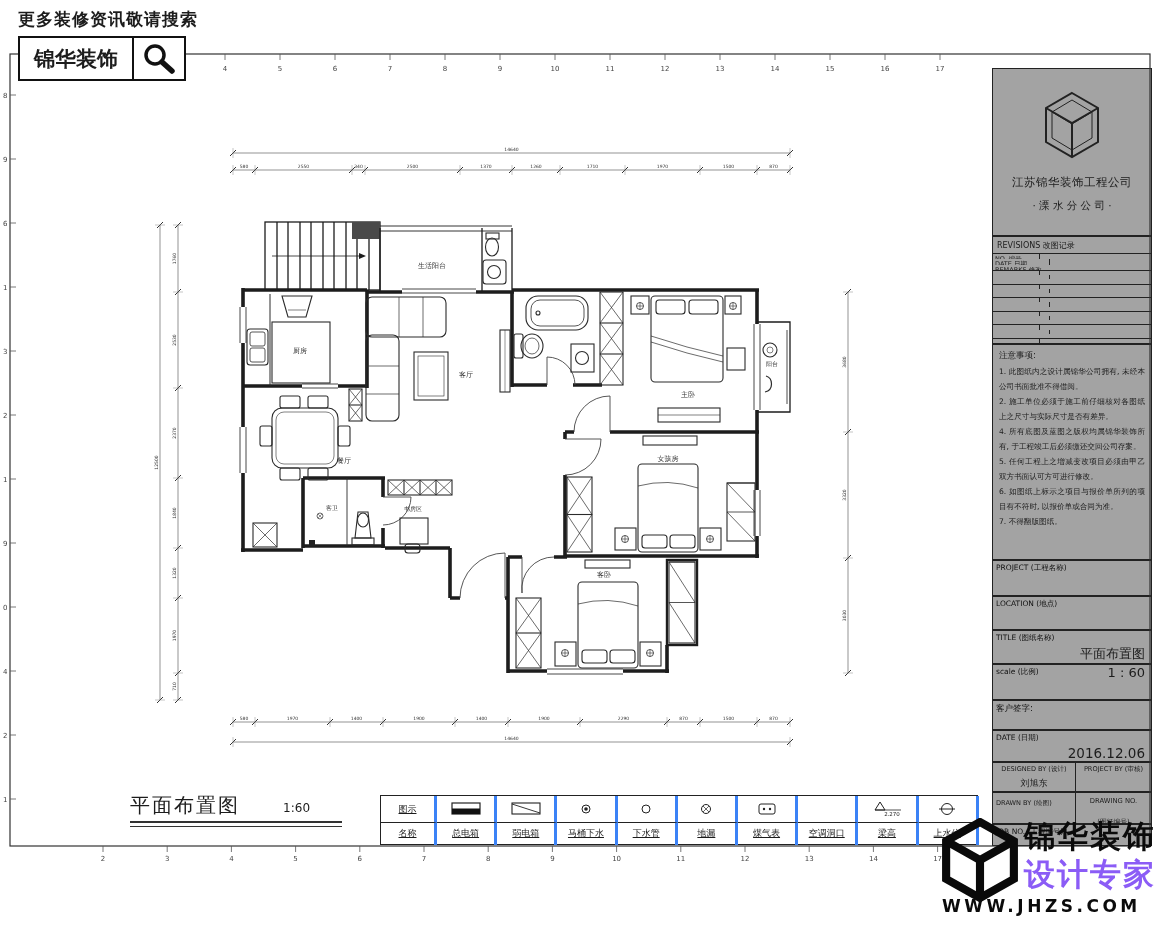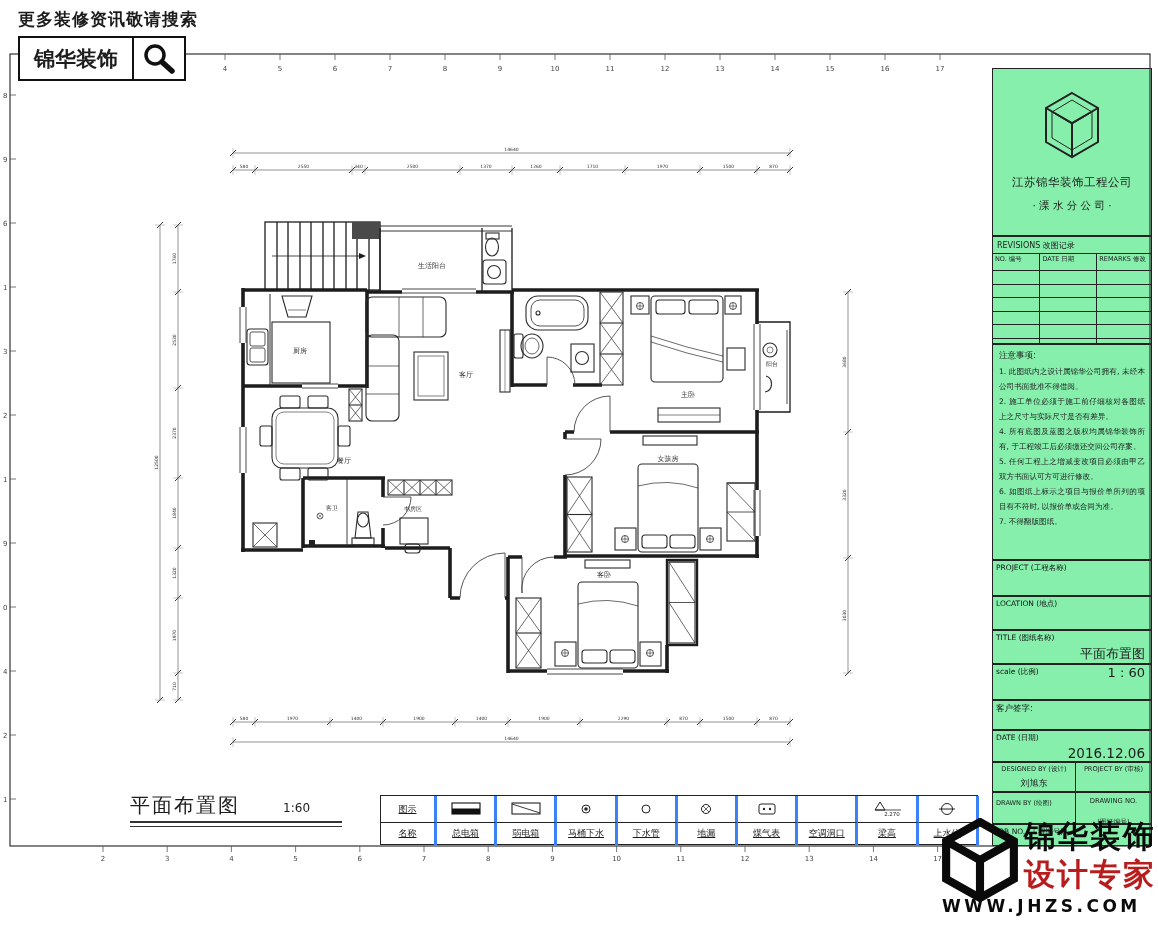--- a/index.html
+++ b/index.html
@@ -5,41 +5,41 @@
   html,body{margin:0;padding:0;}
   body{width:1158px;height:926px;position:relative;background:#fff;color:#1c1c1c;
        font-family:"DejaVu Sans","Liberation Sans",sans-serif;overflow:hidden;}
   .abs{position:absolute;box-sizing:border-box;}
   
   .promo-hint{left:18px;top:8px;font-size:17px;font-weight:bold;letter-spacing:1px;}
   .promo-box{left:18px;top:36px;width:168px;height:45px;border:2.5px solid #111;display:flex;background:#fff;z-index:6;}
   .promo-name{width:112px;display:flex;align-items:center;justify-content:center;font-size:21px;font-weight:bold;border-right:2.5px solid #111;}
   .promo-mag{flex:1;display:flex;align-items:center;justify-content:center;}
   
-  .tb{left:992px;width:160px;border:1.4px solid #222;background:#86efac;overflow:hidden;font-size:8px;}
+  .tb{left:992px;width:160px;border:1.4px solid #222;background:#a3a3a3;overflow:hidden;font-size:8px;}
   .tb-label{font-size:7.5px;padding:2px 3px;color:#111;}
   .tb-value-lg{font-size:13px;text-align:right;padding:0 6px 2px 0;}
-  .rev-row{display:flex;border-top:1px solid #222;}
+  .rev-row{display:flex;border-top:1px solid #222;flex-direction:column;}
   .rev-c{border-right:1px solid #222;height:100%;box-sizing:border-box;padding:1px 2px;font-size:6.5px;overflow:hidden;}
   .rev-c:last-child{border-right:none;}
   .note-line{font-size:7.6px;line-height:15px;text-align:justify;}
   
   #legend{left:380px;top:795px;width:598px;height:50px;border:1.6px solid #222;display:grid;
           grid-template-columns:56px repeat(9,60.2px);grid-template-rows:27px 21.8px;background:#fff;}
   .lcell{border-right:3px solid #3b82f6;border-bottom:1px solid #222;display:flex;align-items:center;justify-content:center;font-size:9px;overflow:hidden;text-decoration:underline;}
   .lcell.r2{border-bottom:none;}
   
   .plan-title{left:130px;top:792px;width:215px;z-index:3;}
   .plan-title .t1{font-size:20px;letter-spacing:2px;}
   .plan-title .t2{font-size:12px;margin-left:38px;}
   .plan-title .ul{margin-top:2px;border-top:2px solid #333;border-bottom:1px solid #333;height:3px;width:212px;}
   
   .fbrand{left:936px;top:816px;width:222px;height:110px;z-index:9;}
   .fbrand .nm{position:absolute;left:88px;top:0;font-size:31px;font-weight:bold;letter-spacing:2px;color:#0b0b0b;}
-  .fbrand .tg{position:absolute;left:88px;top:38px;font-size:31px;font-weight:bold;letter-spacing:2px;color:#b91c1c;}
+  .fbrand .tg{position:absolute;left:88px;top:38px;font-size:31px;font-weight:bold;letter-spacing:2px;color:#8b5cf6;}
   .fbrand .st{position:absolute;left:6px;top:80px;font-size:17px;font-weight:bold;letter-spacing:3.5px;color:#0b0b0b;}
   text{font-family:"DejaVu Sans","Liberation Sans",sans-serif;}
 </style>
 </head>
 <body>
 
 <svg class="abs" style="left:0;top:0;z-index:1" width="1158" height="926" viewBox="0 0 1158 926">
 
   <rect x="10" y="54" width="1140" height="792" fill="none" stroke="#333" stroke-width="1.2"></rect>
   <g id="rulers">

